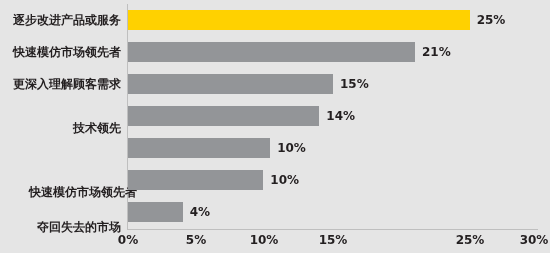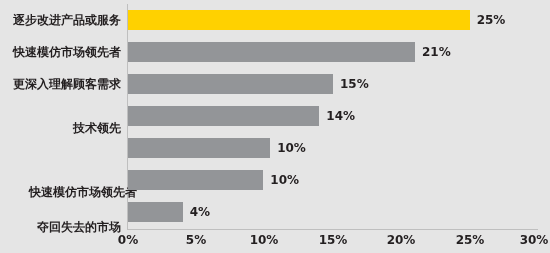--- a/index.html
+++ b/index.html
@@ -141,17 +141,16 @@
     <div class="bar-row" style="top:192px;">
       <div class="bar" style="width: 54.6667px; background: rgb(147, 149, 152);"></div>
       <div class="bar-value" style="left: 54.6667px;">4%</div>
     </div>
   </div>
 
   <div class="tick-label" style="left:128px;">0%</div>
   <div class="tick-label" style="left:196px;">5%</div>
   <div class="tick-label" style="left:264px;">10%</div>
   <div class="tick-label" style="left:333px;">15%</div>
-  <div class="tick-label" style="left:401px;">20%</div>
   <div class="tick-label" style="left:470px;">25%</div>
   <div class="tick-label" style="left:534px;">30%</div>
 
 </div>
 
 </body></html>

